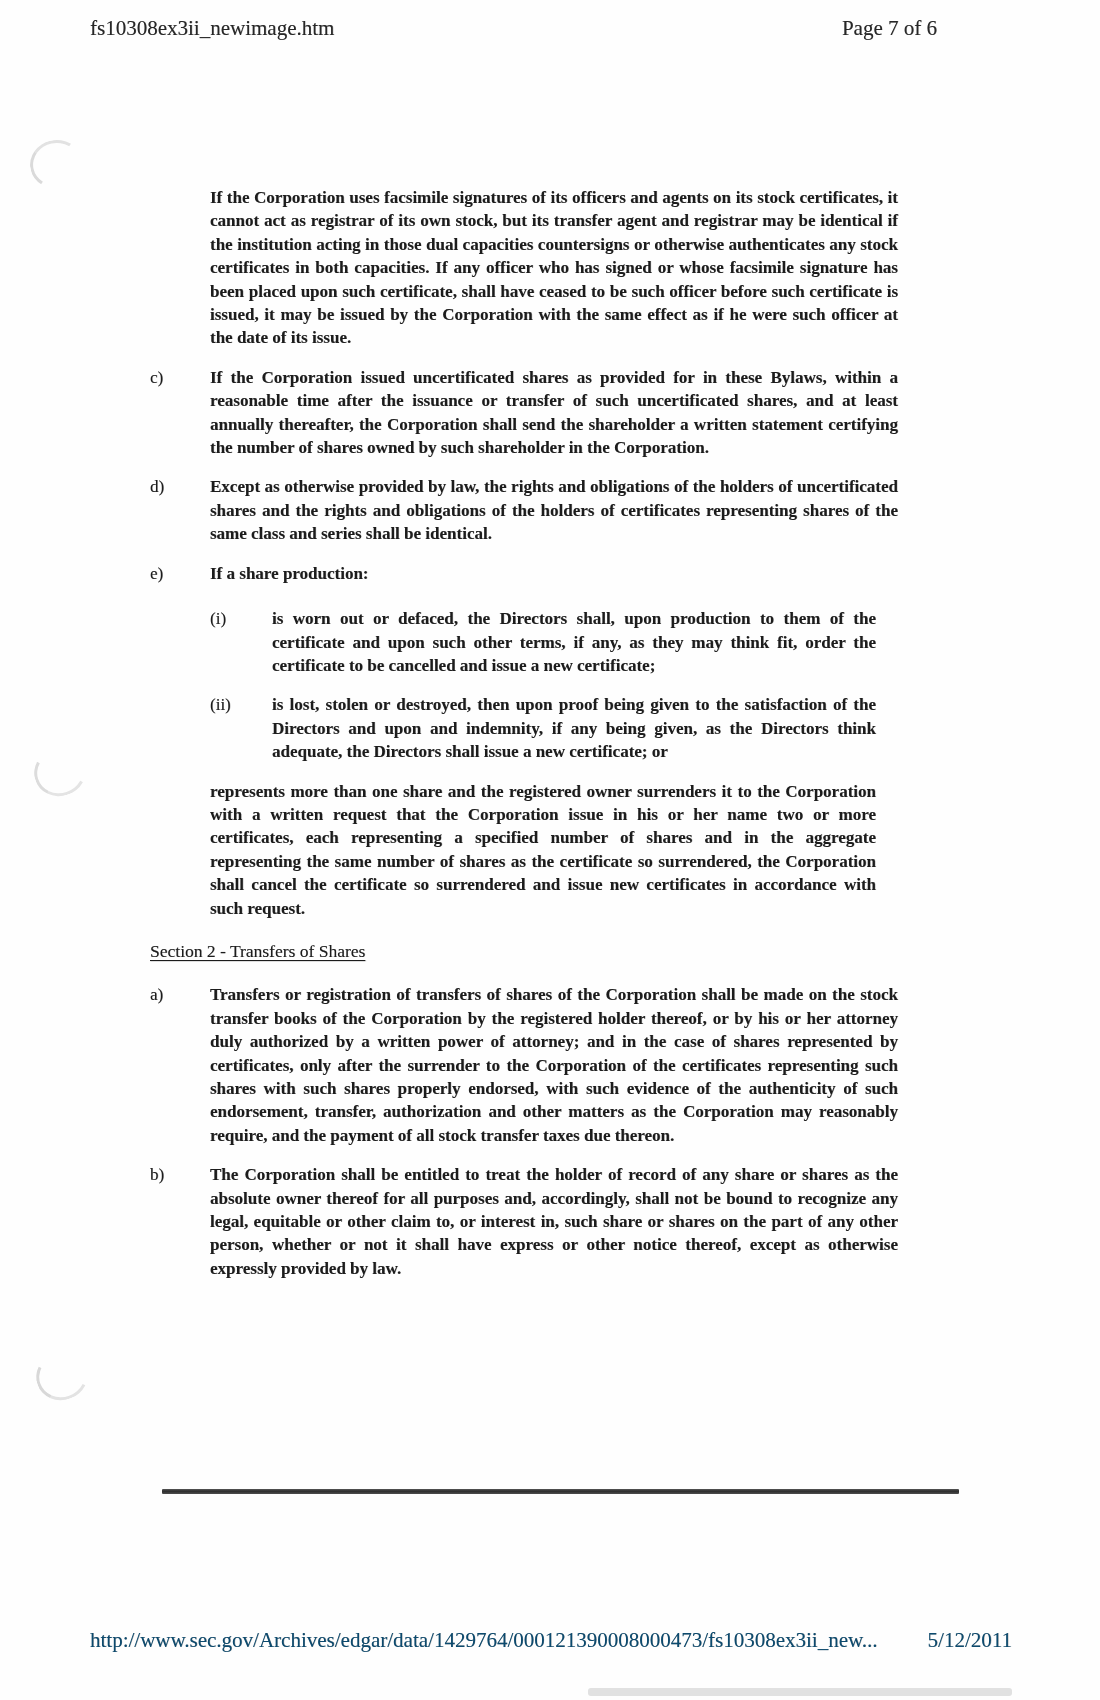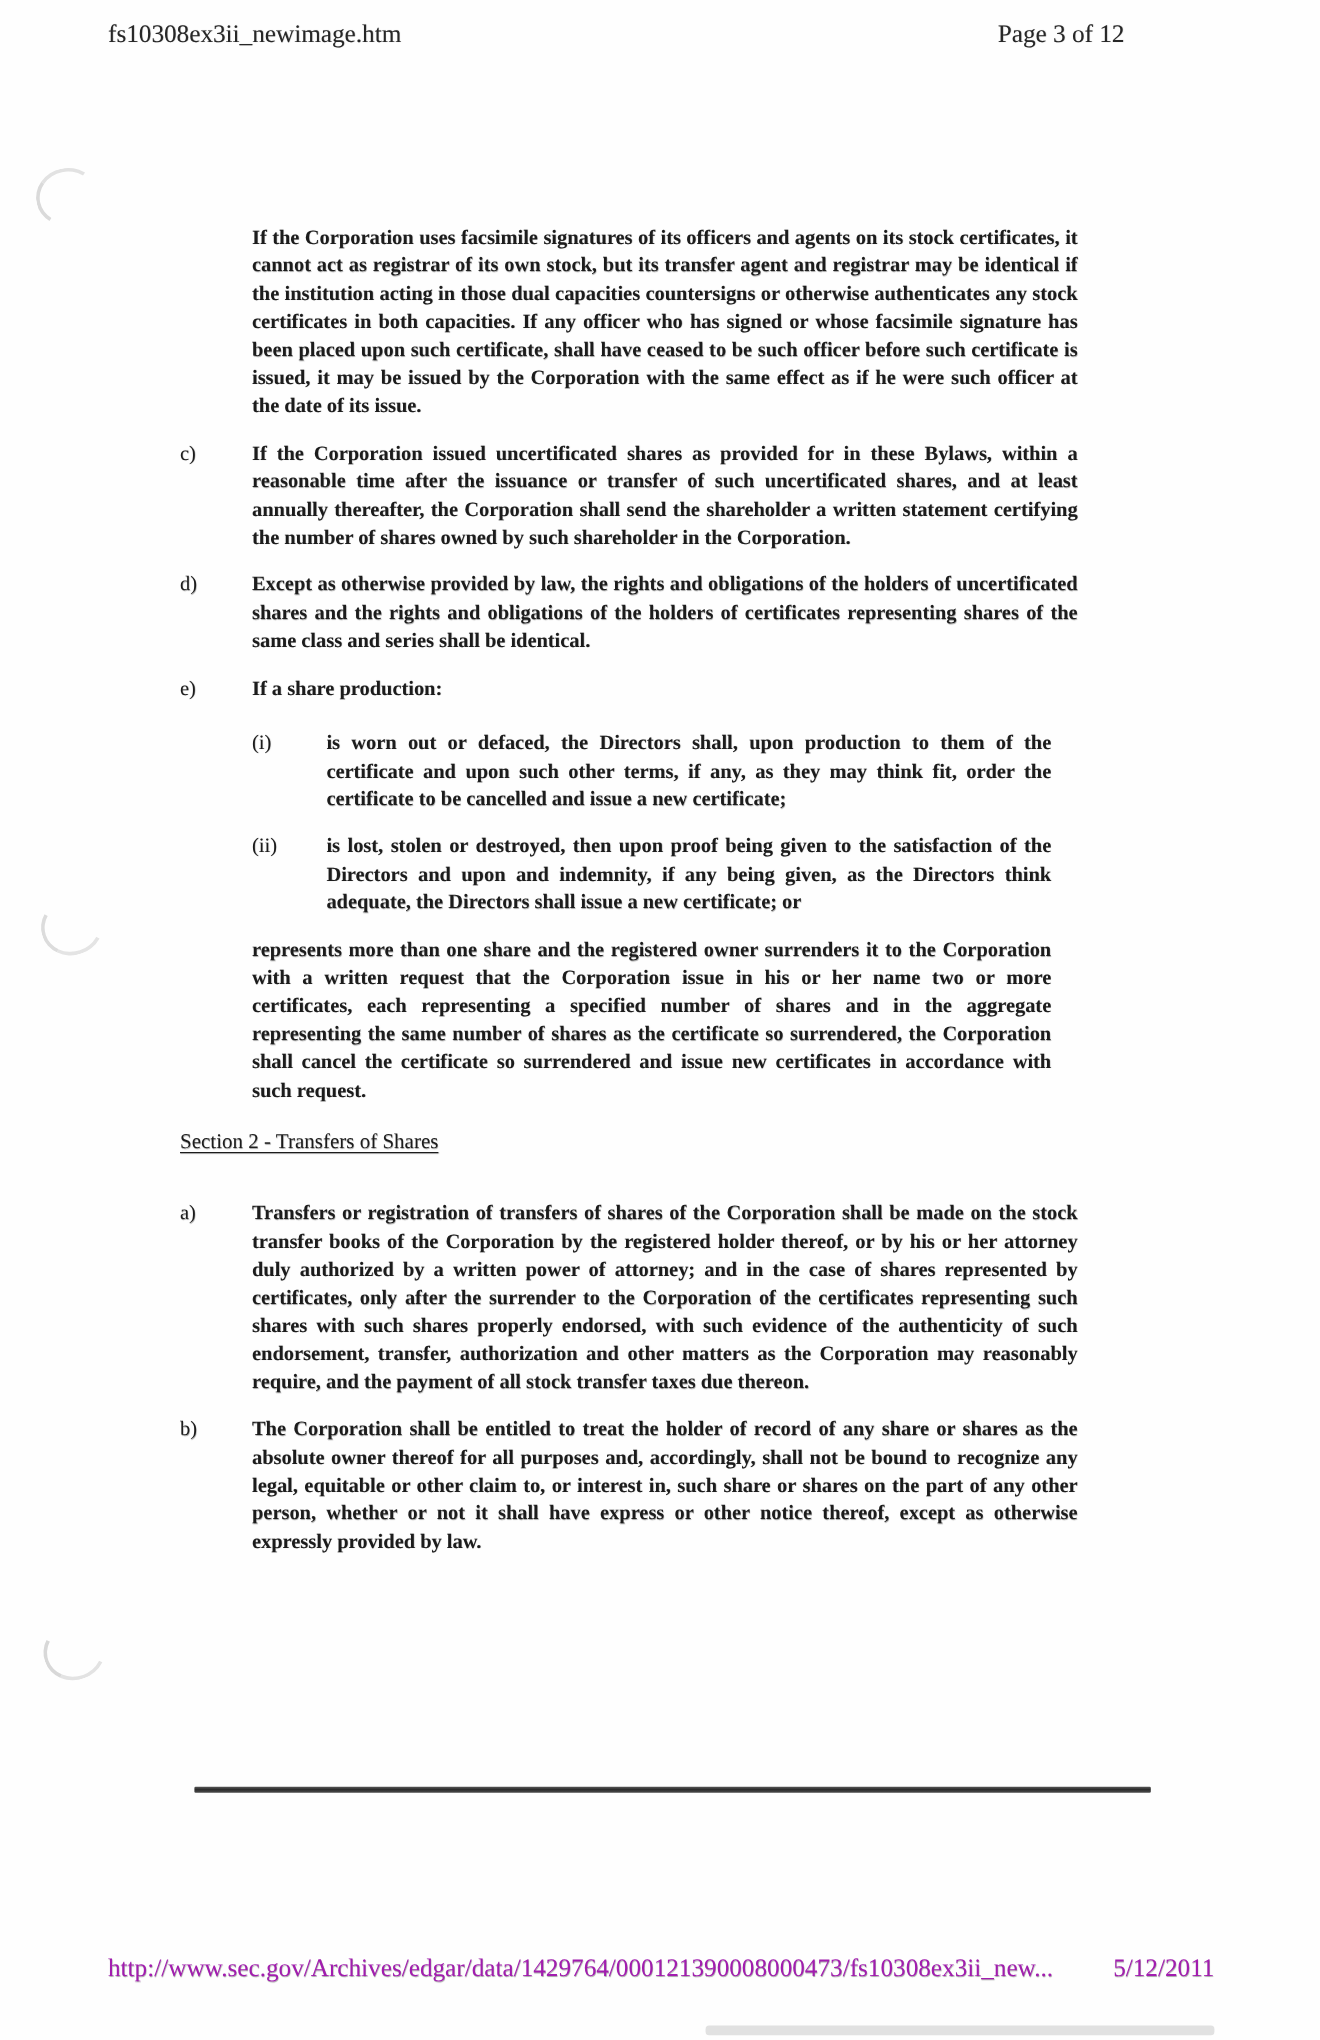--- a/index.html
+++ b/index.html
@@ -63,21 +63,21 @@
   .row.sub .lbl {
     flex: 0 0 62px;
   }
   .row.sub .txt {
     padding-right: 22px;
   }
   .row.sub.first {
     margin-top: 22px;
   }
   .section-heading {
-    margin: 20px 0 36px 0;
+    margin: 20px 0 20px 0;
     text-decoration: underline;
     text-underline-offset: 3px;
     font-size: 17.5px;
     text-align: left;
     color: #1c1c1c;
   }
   .rule {
     position: absolute;
     top: 1489px;
     left: 162px;
@@ -87,21 +87,21 @@
     border-radius: 1px;
   }
   .footer {
     position: absolute;
     top: 1628px;
     left: 90px;
     width: 922px;
     display: flex;
     justify-content: space-between;
     font-size: 21px;
-    color: #a21caf;
+    color: #0c4a6e;
   }
   
   .hole {
     position: absolute;
     border-radius: 50%;
     border: 3.5px solid transparent;
     width: 46px;
     height: 42px;
   }
   .hole-1 {
@@ -133,21 +133,21 @@
     border-radius: 3px;
   }
 </style>
 </head>
 <body>
 
 <div class="page">
 
   <div class="header scan-text">
     <span>fs10308ex3ii_newimage.htm</span>
-    <span>Page 3 of 12</span>
+    <span>Page 7 of 6</span>
   </div>
 
   <div class="hole hole-1"></div>
   <div class="hole hole-2"></div>
   <div class="hole hole-3"></div>
 
   <div class="doc scan-text">
 
     <div class="row">
       <span class="lbl"></span>

